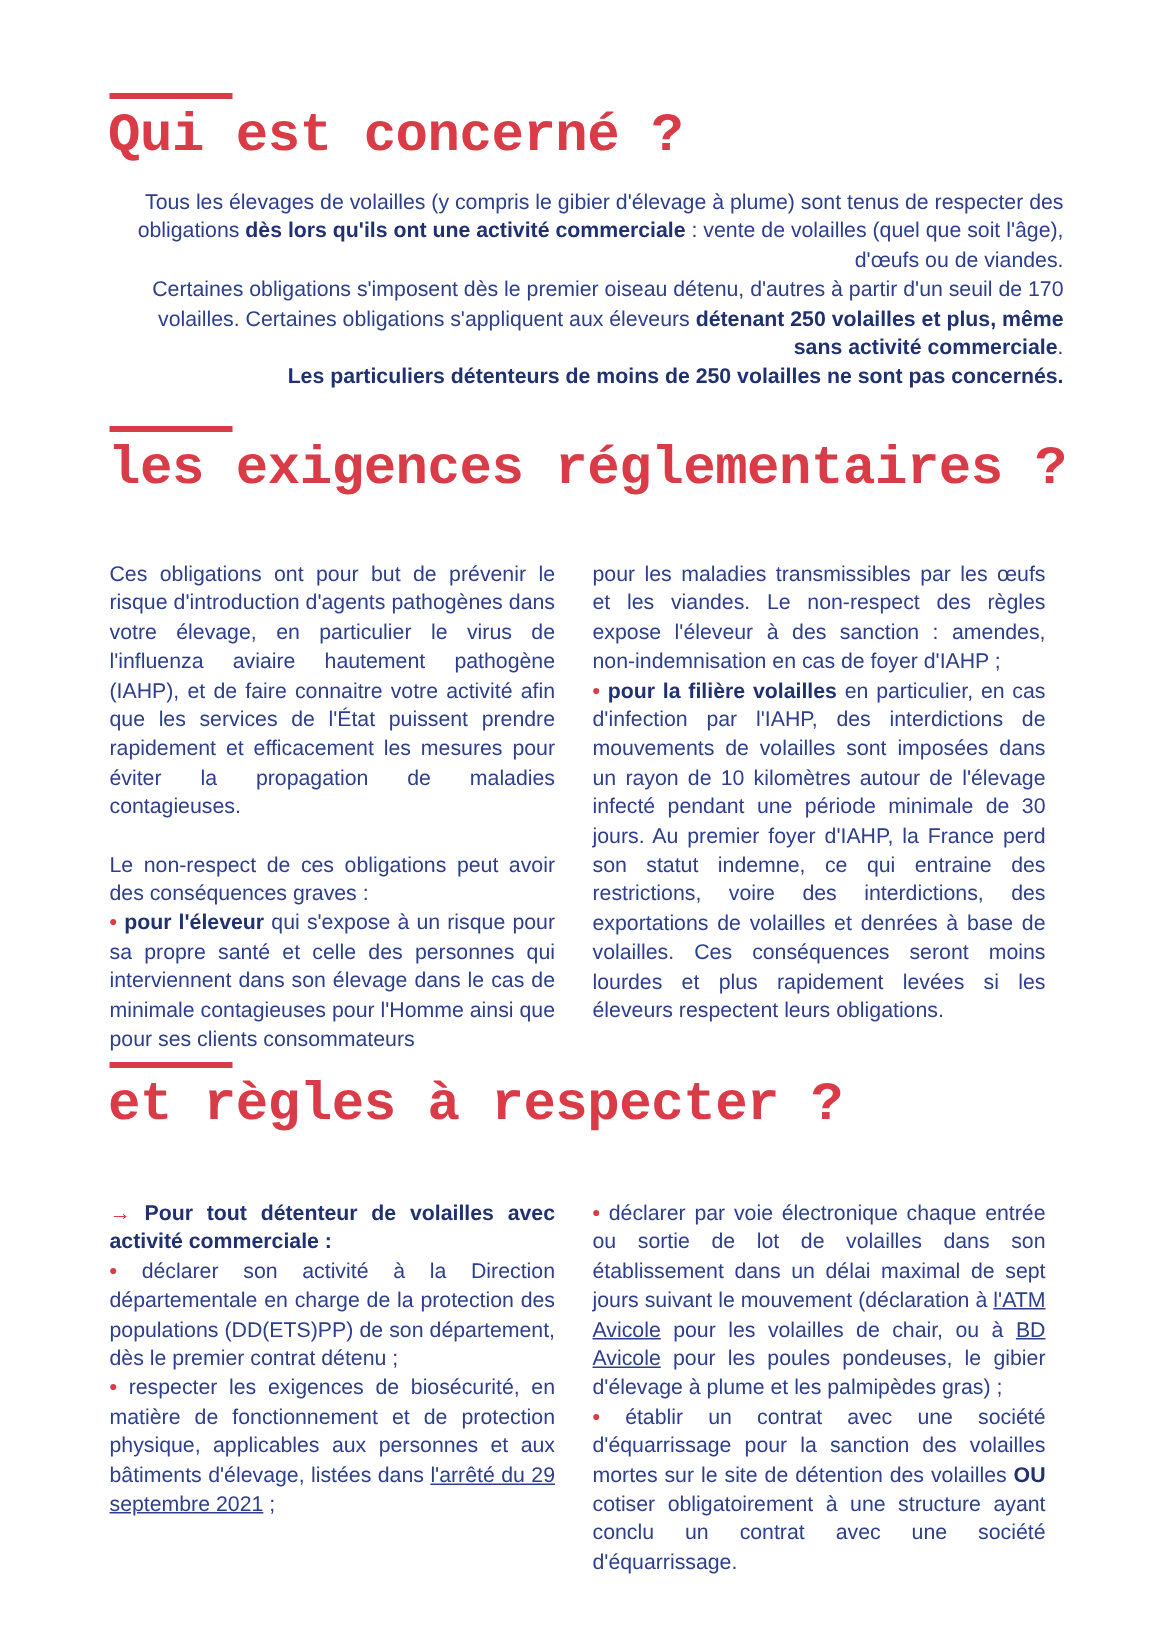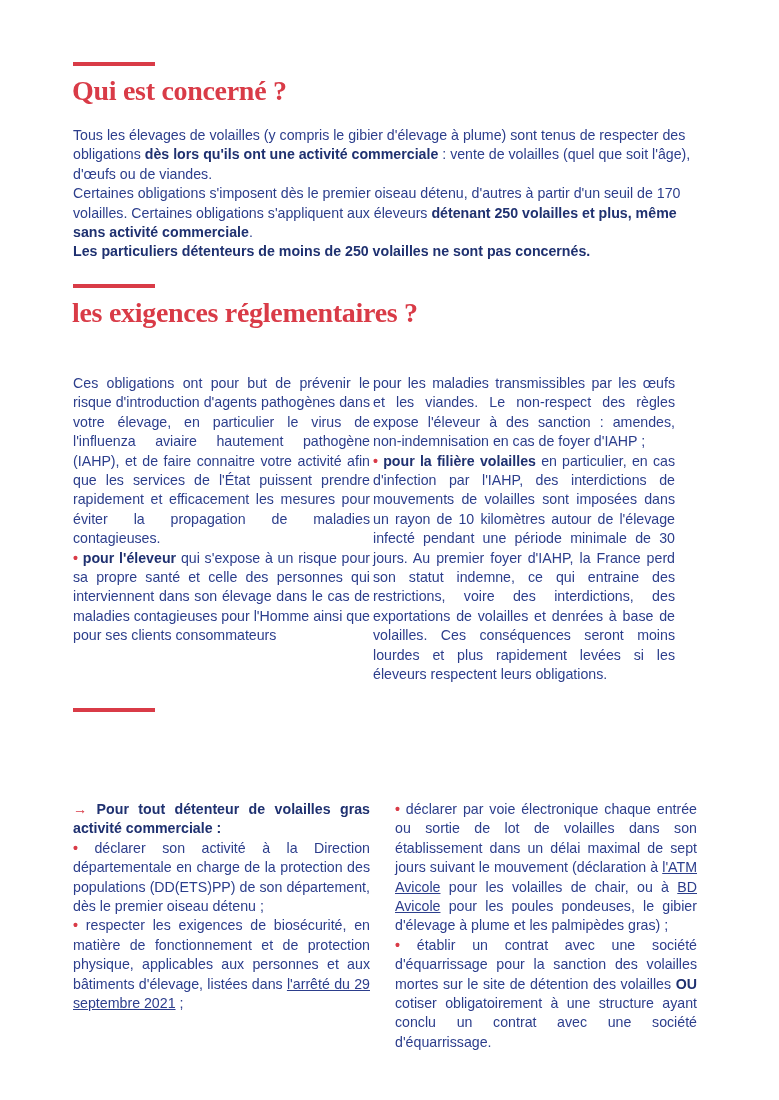--- a/index.html
+++ b/index.html
@@ -1,21 +1,21 @@
 <!DOCTYPE html>
 <html><head>
 <meta charset="utf-8">
 <style>
   html, body { margin: 0; padding: 0; background: #ffffff; }
   body { width: 779px; height: 1100px; position: relative; overflow: hidden;
          font-family: "Liberation Sans", "DejaVu Sans", sans-serif; color: #2b3f8f; }
   .bar { position: absolute; left: 73px; width: 82px; height: 4px; background: #d93b47; }
   .h { position: absolute; left: 72px; margin: 0; color: #d93b47; font-weight: bold;
-       font-family: Liberation Serif, serif; font-size: 28px; line-height: 29px; letter-spacing: -0.3px; }
-  .p { position: absolute; font-size: 14.2px; line-height: 19.4px; color: #2c3e8c; margin: 0; }
+       font-family: Liberation Mono, monospace; font-size: 36px; line-height: 29px; letter-spacing: -0.3px; }
+  .p { position: absolute; font-size: 14.2px; line-height: 19.4px; color: #2c3e8c; margin: 0; text-align: right; }
   .just { text-align: justify; }
   .b { font-weight: bold; color: #1f3170; }
   .dot { color: #d93b47; font-weight: bold; }
   .u { text-decoration: underline; }
   .arrow { color: #d93b47; font-weight: bold; }
   .blk { display: block; }
 </style>
 </head>
 <body>
 
@@ -28,34 +28,36 @@
   <span class="blk b">Les particuliers détenteurs de moins de 250 volailles ne sont pas concernés.</span>
 </div>
 
 <div class="bar" style="top:284px"></div>
 <h2 class="h" style="top:298px">
   <span class="blk">les exigences réglementaires ?</span>
 </h2>
 
 <div class="p just" style="left:73px; top:374px; width:297px;">
   <span class="blk">Ces obligations ont pour but de prévenir le risque d'introduction d'agents pathogènes dans votre élevage, en particulier le virus de l'influenza aviaire hautement pathogène (IAHP), et de faire connaitre votre activité afin que les services de l'État puissent prendre rapidement et efficacement les mesures pour éviter la propagation de maladies contagieuses.</span>
-  <span class="blk"><span class="dot">•</span> <span class="b">pour l'éleveur</span><span> qui s'expose à un risque pour sa propre santé et celle des personnes qui interviennent dans son élevage dans le cas de maladies contagieuses pour l'Homme ainsi que pour ses clients consommateurs</span></span>
+  <span class="blk" style="margin-top:19px">Le non-respect de ces obligations peut avoir des conséquences graves :</span>
+  <span class="blk"><span class="dot">•</span> <span class="b">pour l'éleveur</span><span> qui s'expose à un risque pour sa propre santé et celle des personnes qui interviennent dans son élevage dans le cas de minimale contagieuses pour l'Homme ainsi que pour ses clients consommateurs</span></span>
 </div>
 
-<div class="p just" style="left:373px; top:374px; width:302px;">
+<div class="p just" style="left:395px; top:374px; width:302px;">
   <span class="blk">pour les maladies transmissibles par les œufs et les viandes. Le non-respect des règles expose l'éleveur à des sanction : amendes, non-indemnisation en cas de foyer d'IAHP ;</span>
   <span class="blk"><span class="dot">•</span> <span class="b">pour la filière volailles</span><span> en particulier, en cas d'infection par l'IAHP, des interdictions de mouvements de volailles sont imposées dans un rayon de 10 kilomètres autour de l'élevage infecté pendant une période minimale de 30 jours. Au premier foyer d'IAHP, la France perd son statut indemne, ce qui entraine des restrictions, voire des interdictions, des exportations de volailles et denrées à base de volailles. Ces conséquences seront moins lourdes et plus rapidement levées si les éleveurs respectent leurs obligations.</span></span>
 </div>
 
 <div class="bar" style="top:708px"></div>
 <h2 class="h" style="top:722px">
+  <span class="blk">et règles à respecter ?</span>
 </h2>
 
 <div class="p just" style="left:73px; top:800px; width:297px;">
-  <span class="blk b"><span class="arrow">→</span><span> Pour tout détenteur de volailles gras activité commerciale :</span></span>
-  <span class="blk"><span class="dot">•</span> <span>déclarer son activité à la Direction départementale en charge de la protection des populations (DD(ETS)PP) de son département, dès le premier oiseau détenu ;</span></span>
+  <span class="blk b"><span class="arrow">→</span><span> Pour tout détenteur de volailles avec activité commerciale :</span></span>
+  <span class="blk"><span class="dot">•</span> <span>déclarer son activité à la Direction départementale en charge de la protection des populations (DD(ETS)PP) de son département, dès le premier contrat détenu ;</span></span>
   <span class="blk"><span class="dot">•</span> <span>respecter les exigences de biosécurité, en matière de fonctionnement et de protection physique, applicables aux personnes et aux bâtiments d'élevage, listées dans </span><span class="u">l'arrêté du 29 septembre 2021</span><span> ;</span></span>
 </div>
 
 <div class="p just" style="left:395px; top:800px; width:302px;">
   <span class="blk"><span class="dot">•</span> <span>déclarer par voie électronique chaque entrée ou sortie de lot de volailles dans son établissement dans un délai maximal de sept jours suivant le mouvement (déclaration à </span><span class="u">l'ATM Avicole</span><span> pour les volailles de chair, ou à </span><span class="u">BD Avicole</span><span> pour les poules pondeuses, le gibier d'élevage à plume et les palmipèdes gras) ;</span></span>
   <span class="blk"><span class="dot">•</span> <span>établir un contrat avec une société d'équarrissage pour la sanction des volailles mortes sur le site de détention des volailles </span><span class="b">OU</span><span> cotiser obligatoirement à une structure ayant conclu un contrat avec une société d'équarrissage.</span></span>
 </div>
 
 </body></html>

